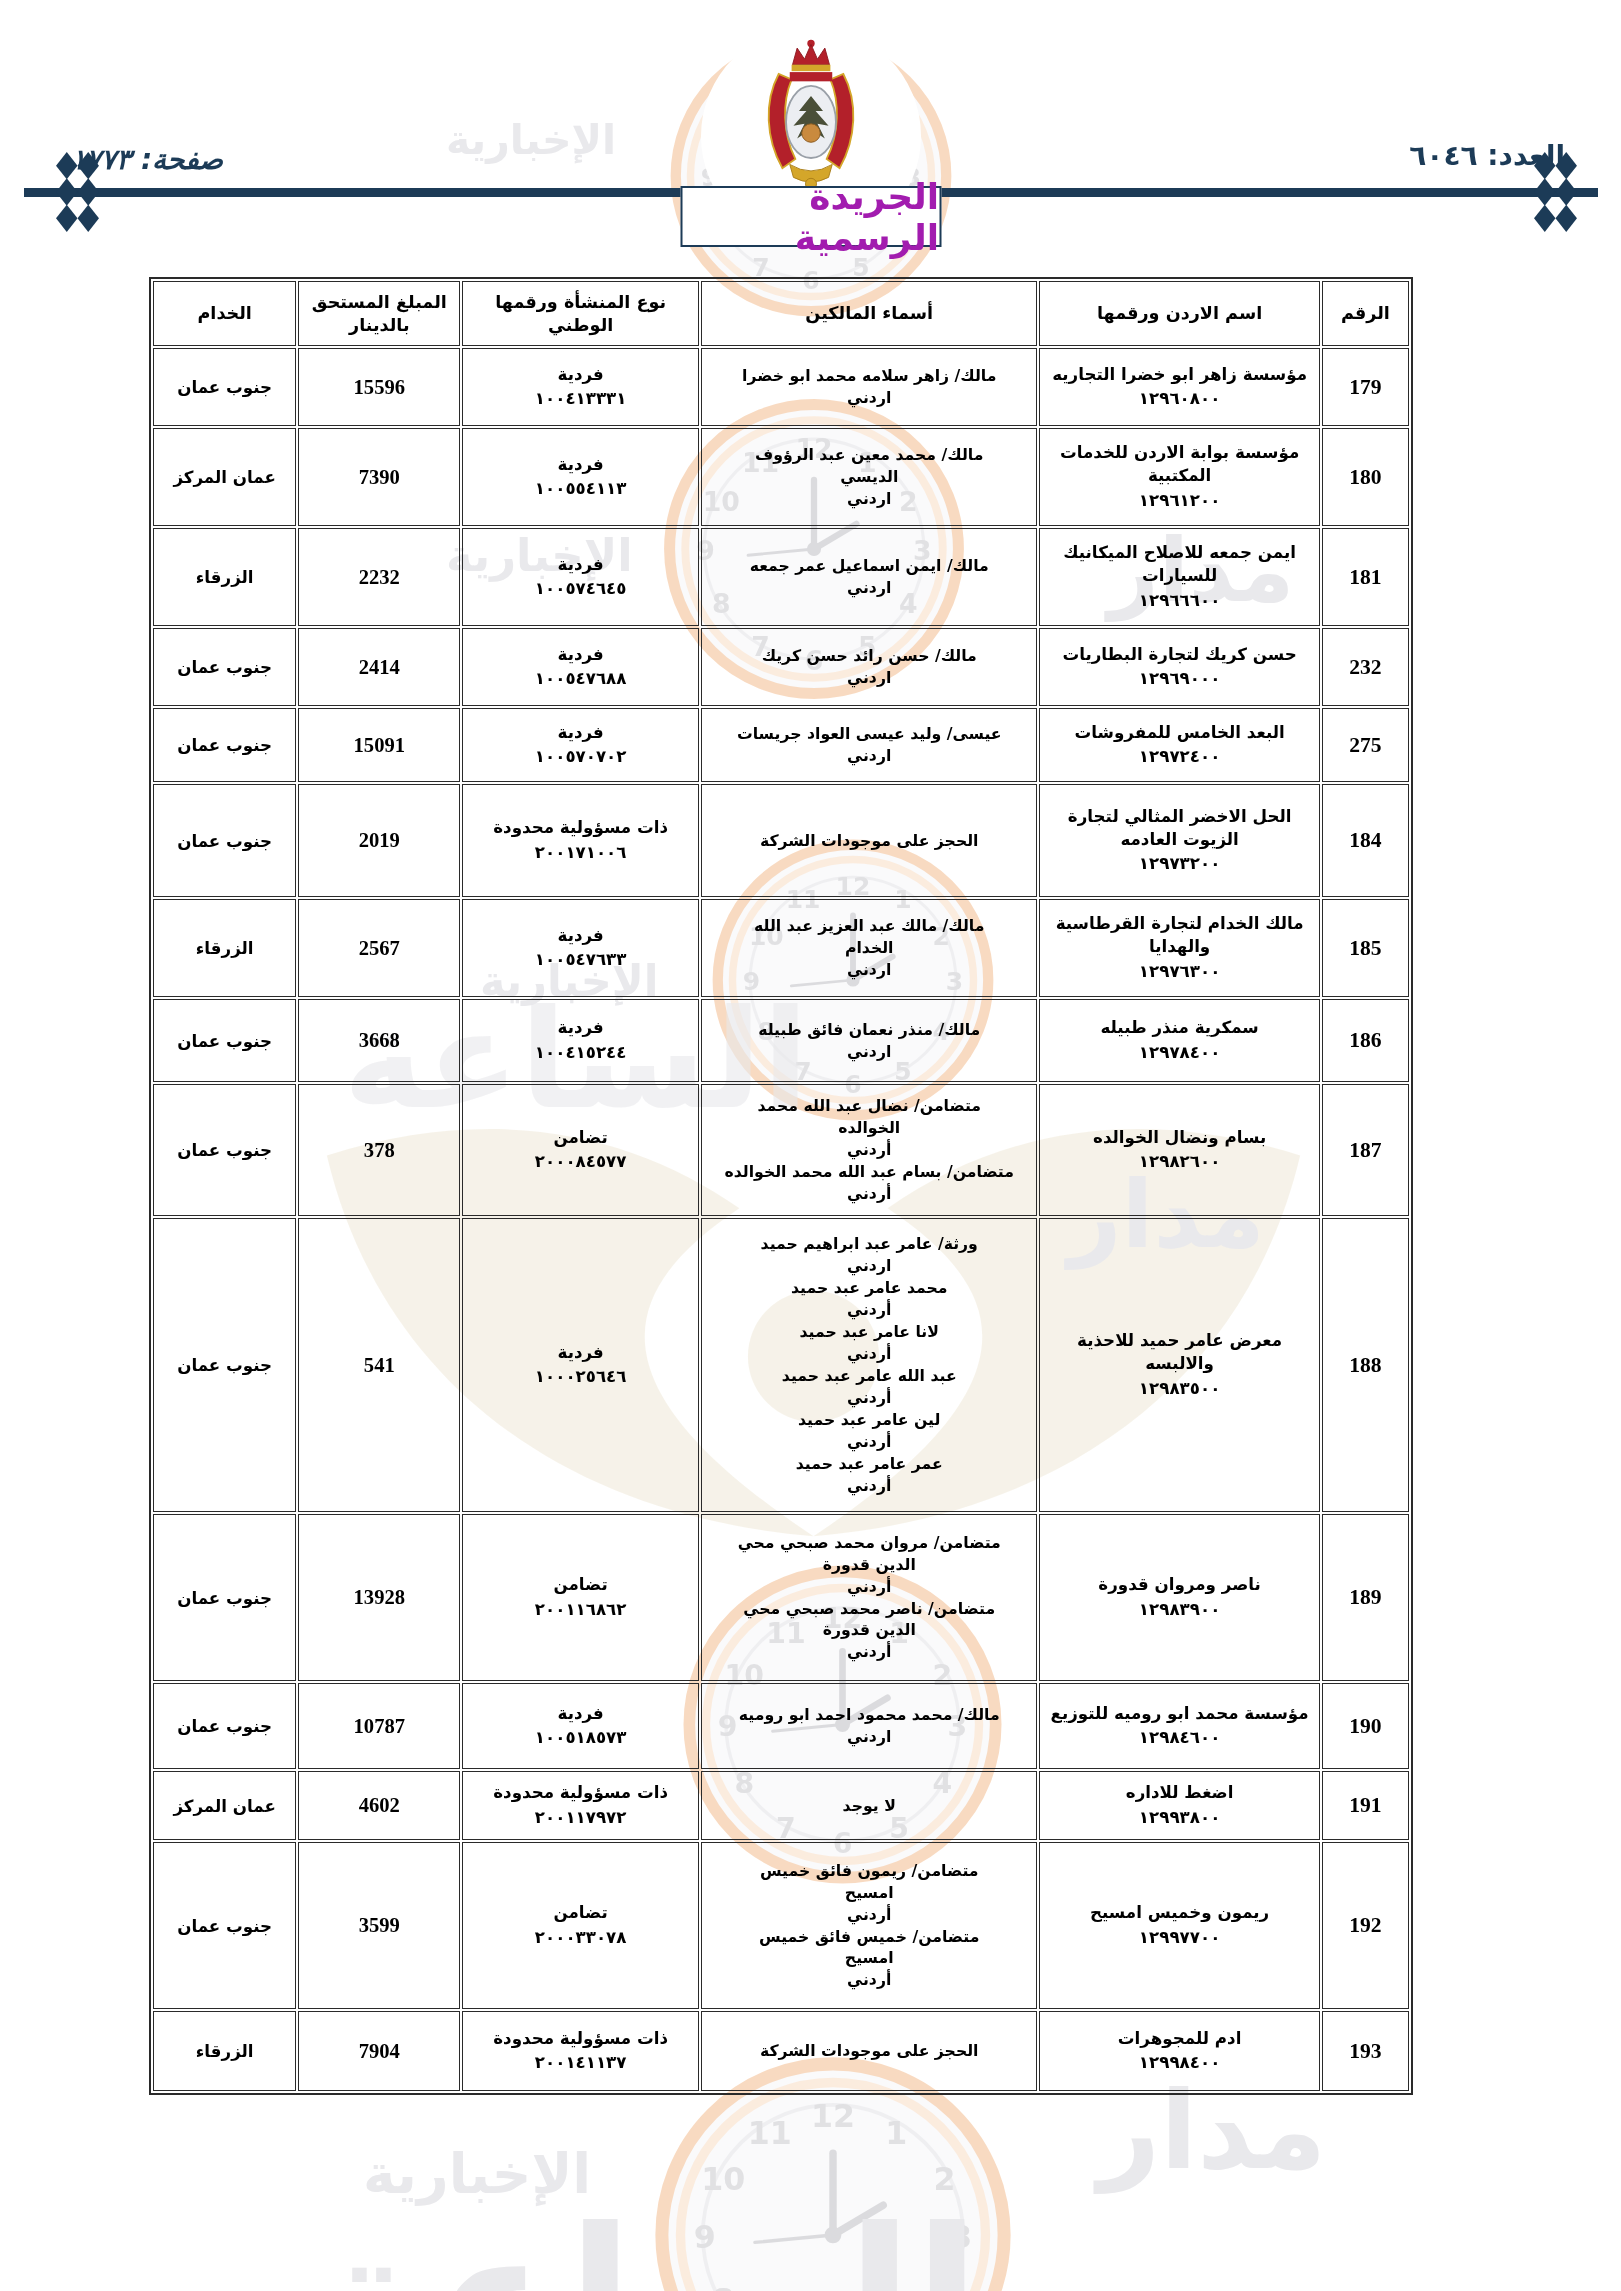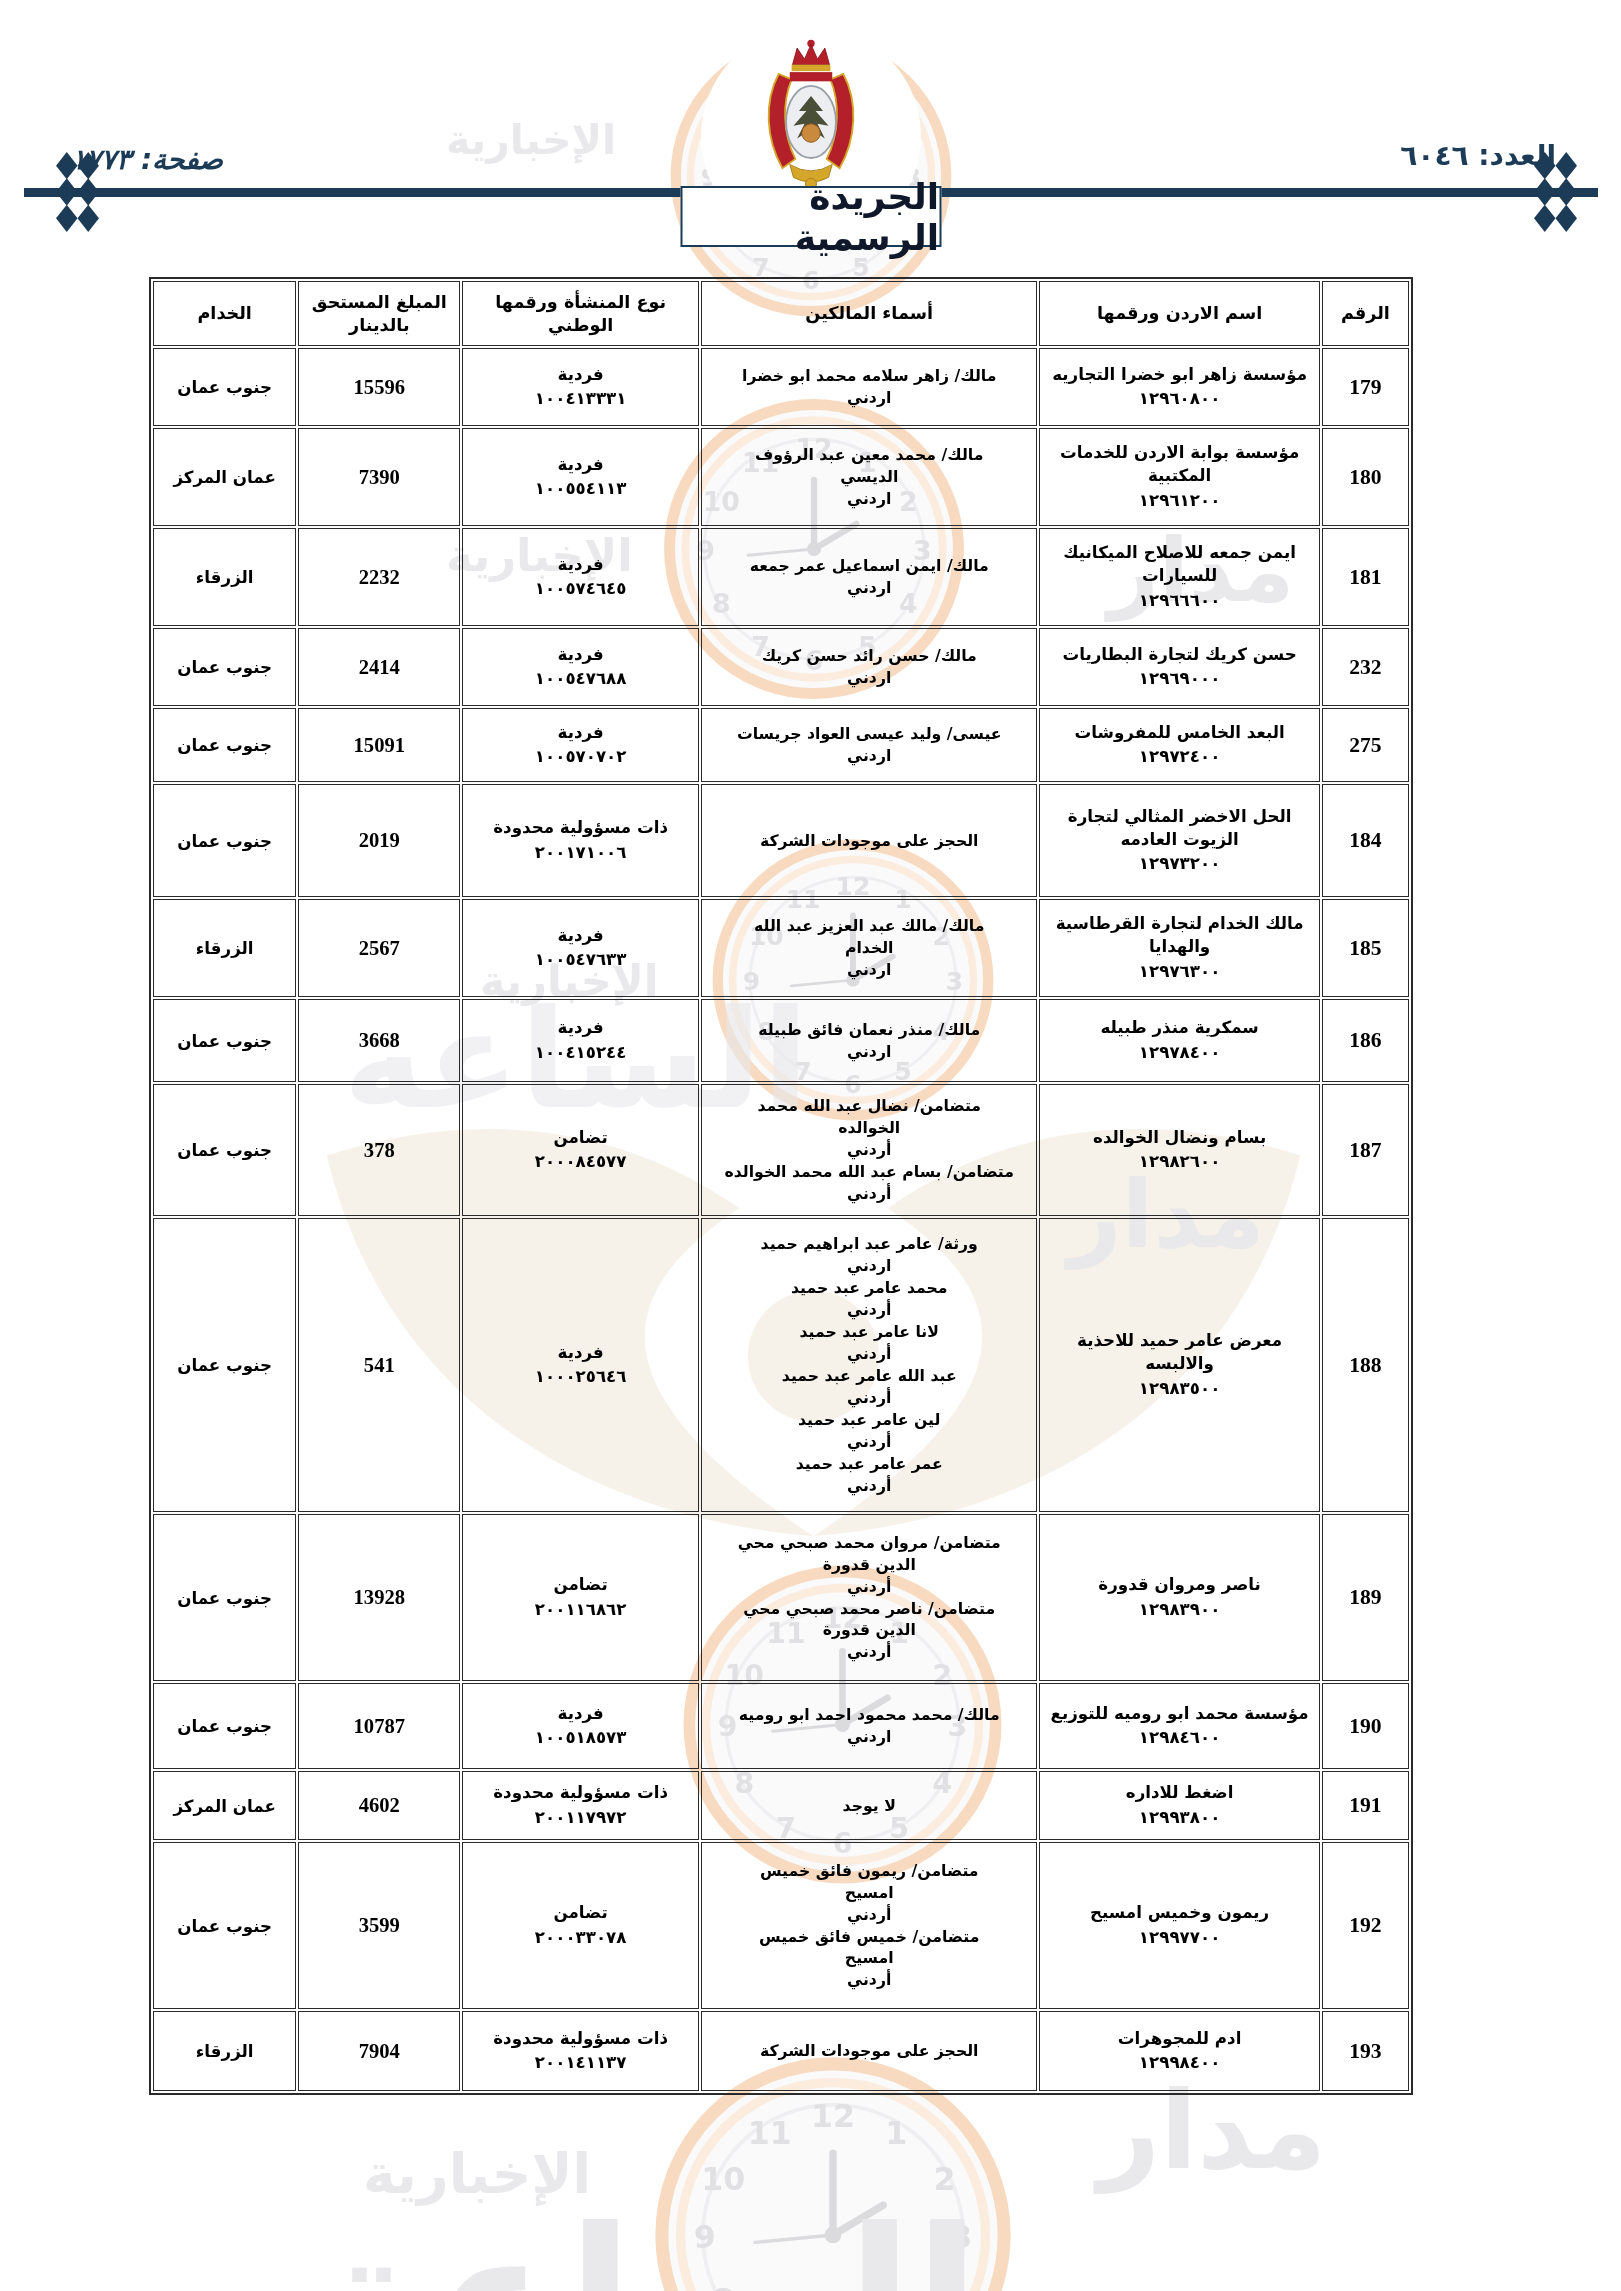--- a/index.html
+++ b/index.html
@@ -8,34 +8,34 @@
     background:#ffffff;
     font-family:"DejaVu Sans","Liberation Sans",sans-serif;
     direction:rtl;
   }
   
   .wm{position:absolute;z-index:0;pointer-events:none;}
   .wm-text{color:#e9e9ec;font-weight:bold;white-space:nowrap;}
   .wm-clock{opacity:.55;}
   .wm-eagle{opacity:.22;}
   
-  .issue-label{position:absolute;top:139px;right:65px;font-size:28px;font-weight:bold;color:#1c3b57;z-index:3;}
+  .issue-label{position:absolute;top:139px;right:56px;font-size:28px;font-weight:bold;color:#1c3b57;z-index:3;}
   .page-label{position:absolute;top:143px;left:71px;font-size:28px;font-weight:bold;color:#1c3b57;z-index:3;font-style:italic;}
   .top-rule{position:absolute;top:188px;left:23.5px;right:23.5px;height:8.8px;background:#1c3b57;z-index:1;}
   .diamond-chain{position:absolute;top:151px;z-index:3;}
   .diamond-chain.left{left:55px;}
   .diamond-chain.right{right:43px;}
   .emblem-halo{position:absolute;left:50%;top:25.5px;transform:translateX(-50%);
     width:220px;height:220px;border-radius:50%;background:#ffffff;z-index:2;}
   .emblem{position:absolute;left:50%;top:37px;transform:translateX(-50%);z-index:3;}
   .gazette-title-box{
     position:absolute;left:50%;top:186px;transform:translateX(-50%);
     width:257px;height:57px;background:#ffffff;border:2.5px solid #1c3b57;
     display:flex;align-items:center;justify-content:center;
-    font-size:36px;font-weight:bold;color:#0f172a;z-index:3;
+    font-size:36px;font-weight:bold;color:#a21caf;z-index:3;
   }
   
   .records-table{
     position:absolute;top:277px;right:208px;width:1264px;z-index:4;
     border-collapse:separate;border-spacing:2.9px;
     border:2px solid #2a2a2a;background:transparent;
   }
   .records-table th,.records-table td{
     border:1.8px solid #2a2a2a;background:transparent;
     text-align:center;vertical-align:middle;

